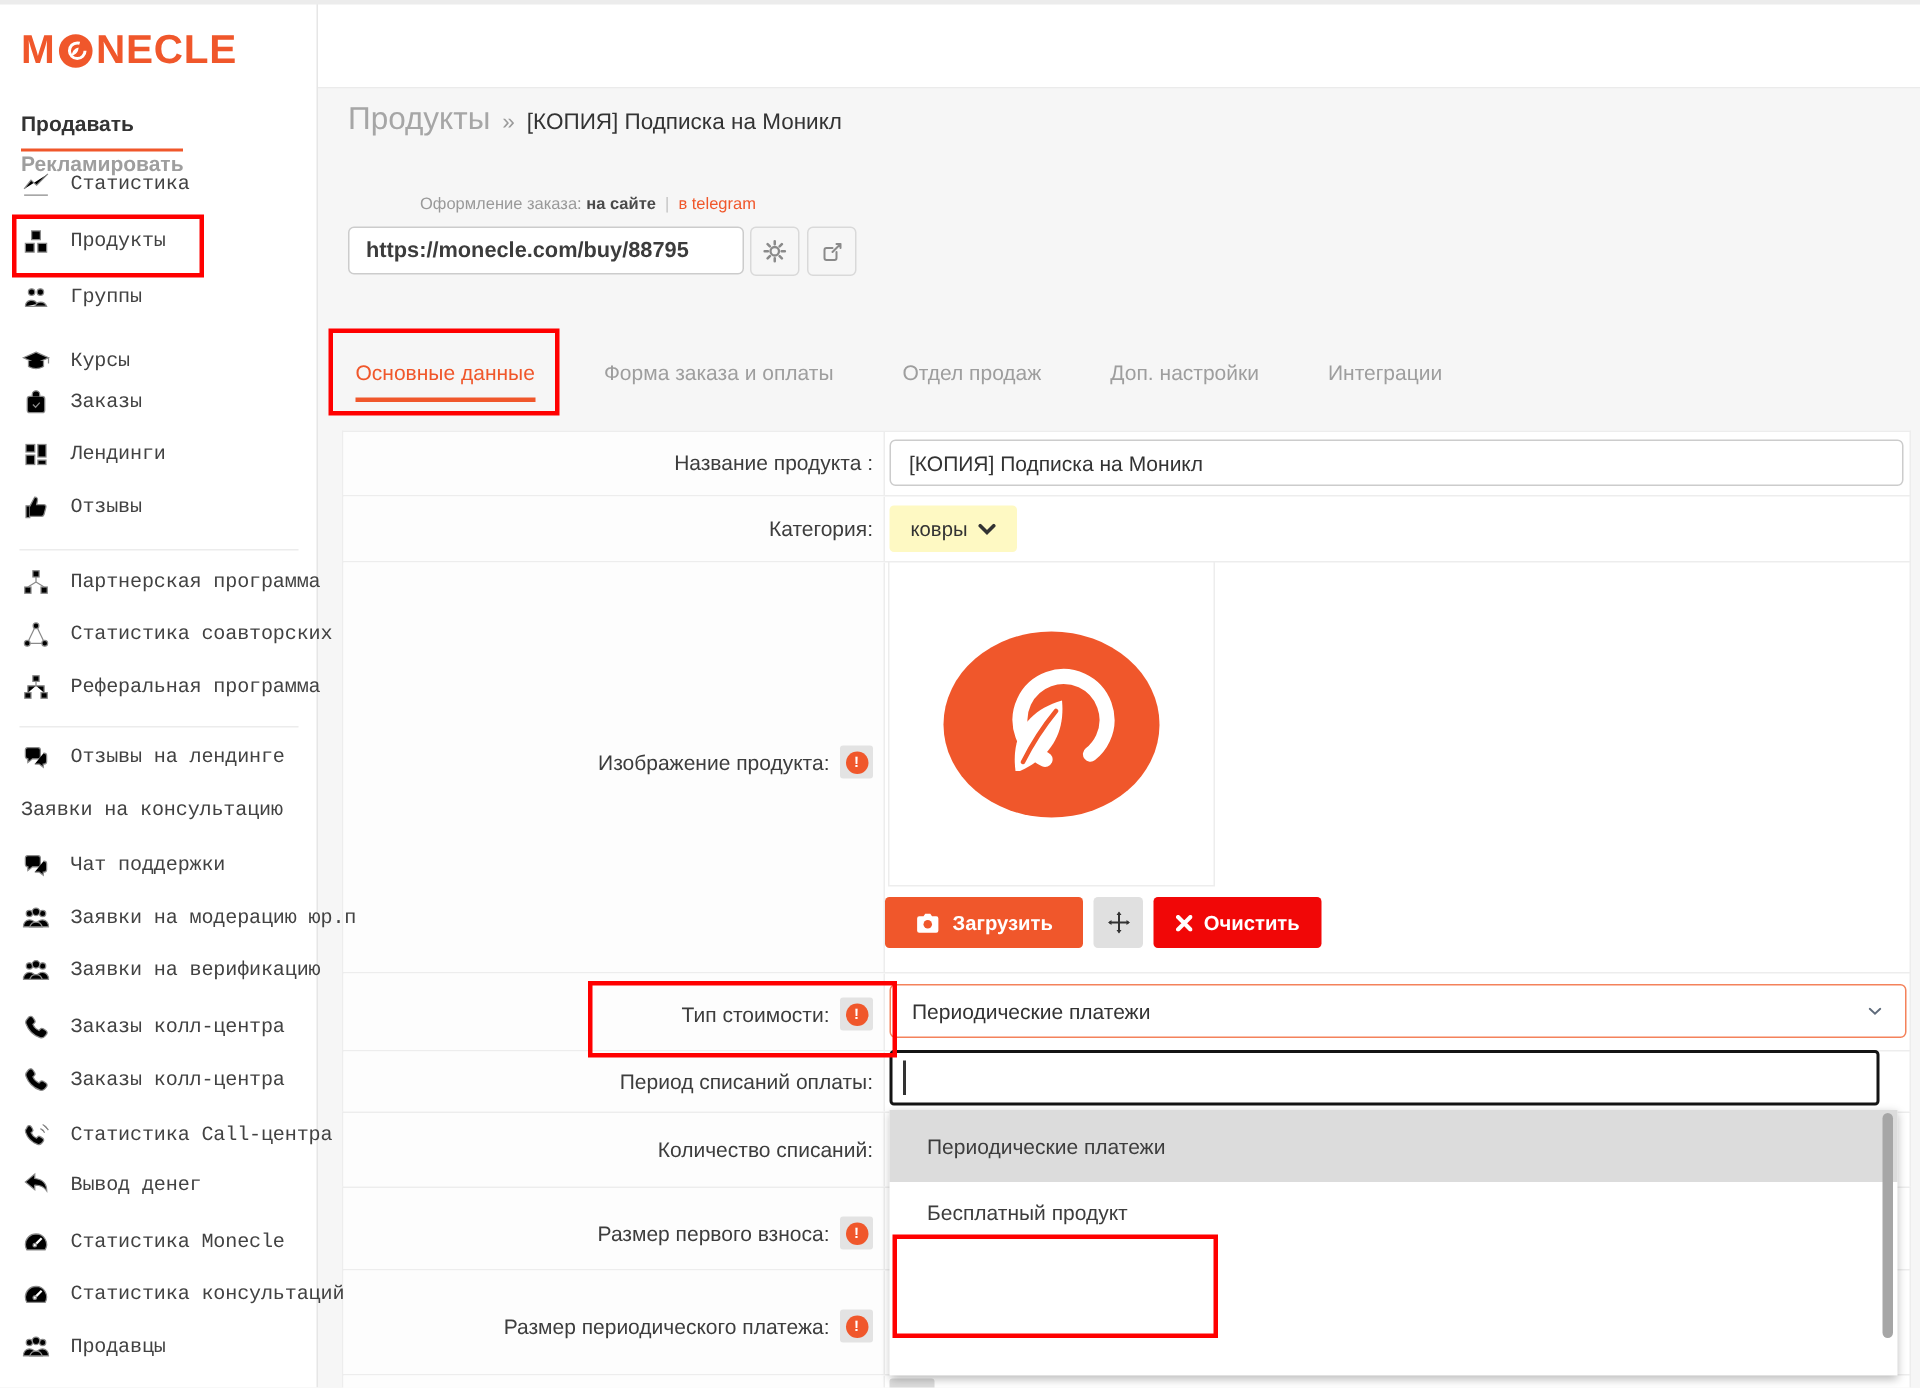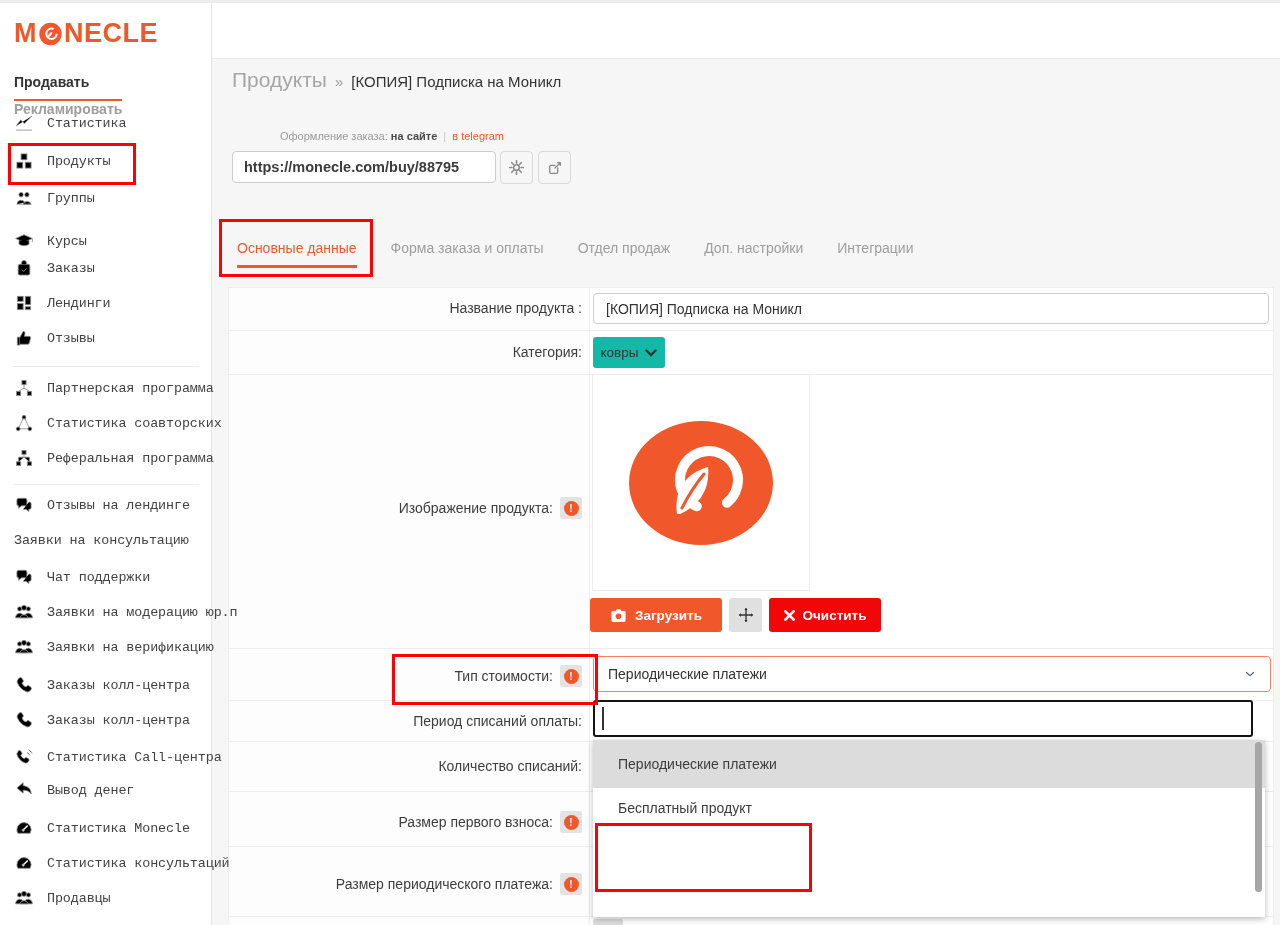--- a/index.html
+++ b/index.html
@@ -34,34 +34,34 @@
   .bc-cur{font-size:15px;color:#333;}
   .order-line{left:22px;top:130px;font-size:11px;color:#999;white-space:nowrap;margin-left:47px;}
   .order-site{color:#4a4a4a;font-weight:700;cursor:pointer;}
   .order-div{color:#c4c4c4;margin:0 3px;}
   .order-tg{color:#f0572b;cursor:pointer;}
   .url-input{left:21px;top:151px;width:251px;height:30px;background:#fff;border:1px solid #ccc;border-radius:4px;
              font-size:14.5px;font-weight:700;color:#3c3c3c;padding-left:11px;display:flex;align-items:center;}
   .sq-btn{top:151px;width:31px;height:31px;background:#f6f6f6;border:1px solid #d9d9d9;border-radius:4px;
           display:flex;align-items:center;justify-content:center;cursor:pointer;}
   
-  .mtabs{left:26px;top:240px;display:flex;gap:34px;font-size:14px;white-space:nowrap;}
+  .mtabs{left:26px;top:240px;display:flex;gap:46px;font-size:14px;white-space:nowrap;}
   .mtab{color:#9e9e9e;padding-bottom:9px;cursor:pointer;}
   .mtab.active{color:#f0572b;border-bottom:3px solid #f0572b;}
   
   .frow{left:17px;width:1044px;background:#fff;border-top:1px solid #ededed;border-left:1px solid #ededed;border-right:1px solid #ededed;}
   .lcell{position:absolute;left:0;top:0;bottom:0;width:360px;border-right:1px solid #ededed;background:#fdfdfd;}
   .flabel{left:17px;width:354px;height:22px;display:flex;justify-content:flex-end;align-items:center;gap:7px;
           font-size:14px;color:#3d3d3d;z-index:2;white-space:nowrap;}
   .info-badge{width:22px;height:22px;background:#e3e3e3;border-radius:2px;display:flex;align-items:center;justify-content:center;flex:0 0 22px;}
   .info-badge i{width:15px;height:15px;border-radius:50%;background:#f0572b;color:#fff;font-style:normal;
                 font-size:10px;font-weight:700;display:flex;align-items:center;justify-content:center;}
   .name-input{left:382px;top:293px;width:662px;height:29px;background:#fff;border:1px solid #ccc;border-radius:4px;
               font-size:14px;color:#333;padding-left:12px;display:flex;align-items:center;z-index:3;}
-  .cat-btn{left:382px;top:337px;width:72px;height:31px;background:#14b8a6;border-radius:3px;display:flex;gap:7px;
+  .cat-btn{left:382px;top:337px;width:85px;height:31px;background:#fef9c3;border-radius:3px;display:flex;gap:7px;
            align-items:center;justify-content:center;font-size:13.5px;color:#333;cursor:pointer;z-index:3;}
   .img-frame{left:381px;top:374px;width:216px;height:215px;background:#fff;border:1px solid #ededed;
              display:flex;align-items:center;justify-content:center;z-index:3;}
   .btn{top:598px;height:34px;border-radius:3px;display:flex;align-items:center;justify-content:center;gap:8px;
        font-size:13.5px;font-weight:700;color:#fff;cursor:pointer;z-index:3;}
   .btn-upload{left:379px;width:132px;background:#f0572b;}
   .btn-move{left:518px;width:33px;background:#e0e0e0;}
   .btn-clear{left:558px;width:112px;background:#f10707;}
   
   .ptype-select{left:382px;top:656px;width:662px;height:34px;background:#fff;border:1px solid #f4825b;border-radius:4px;

